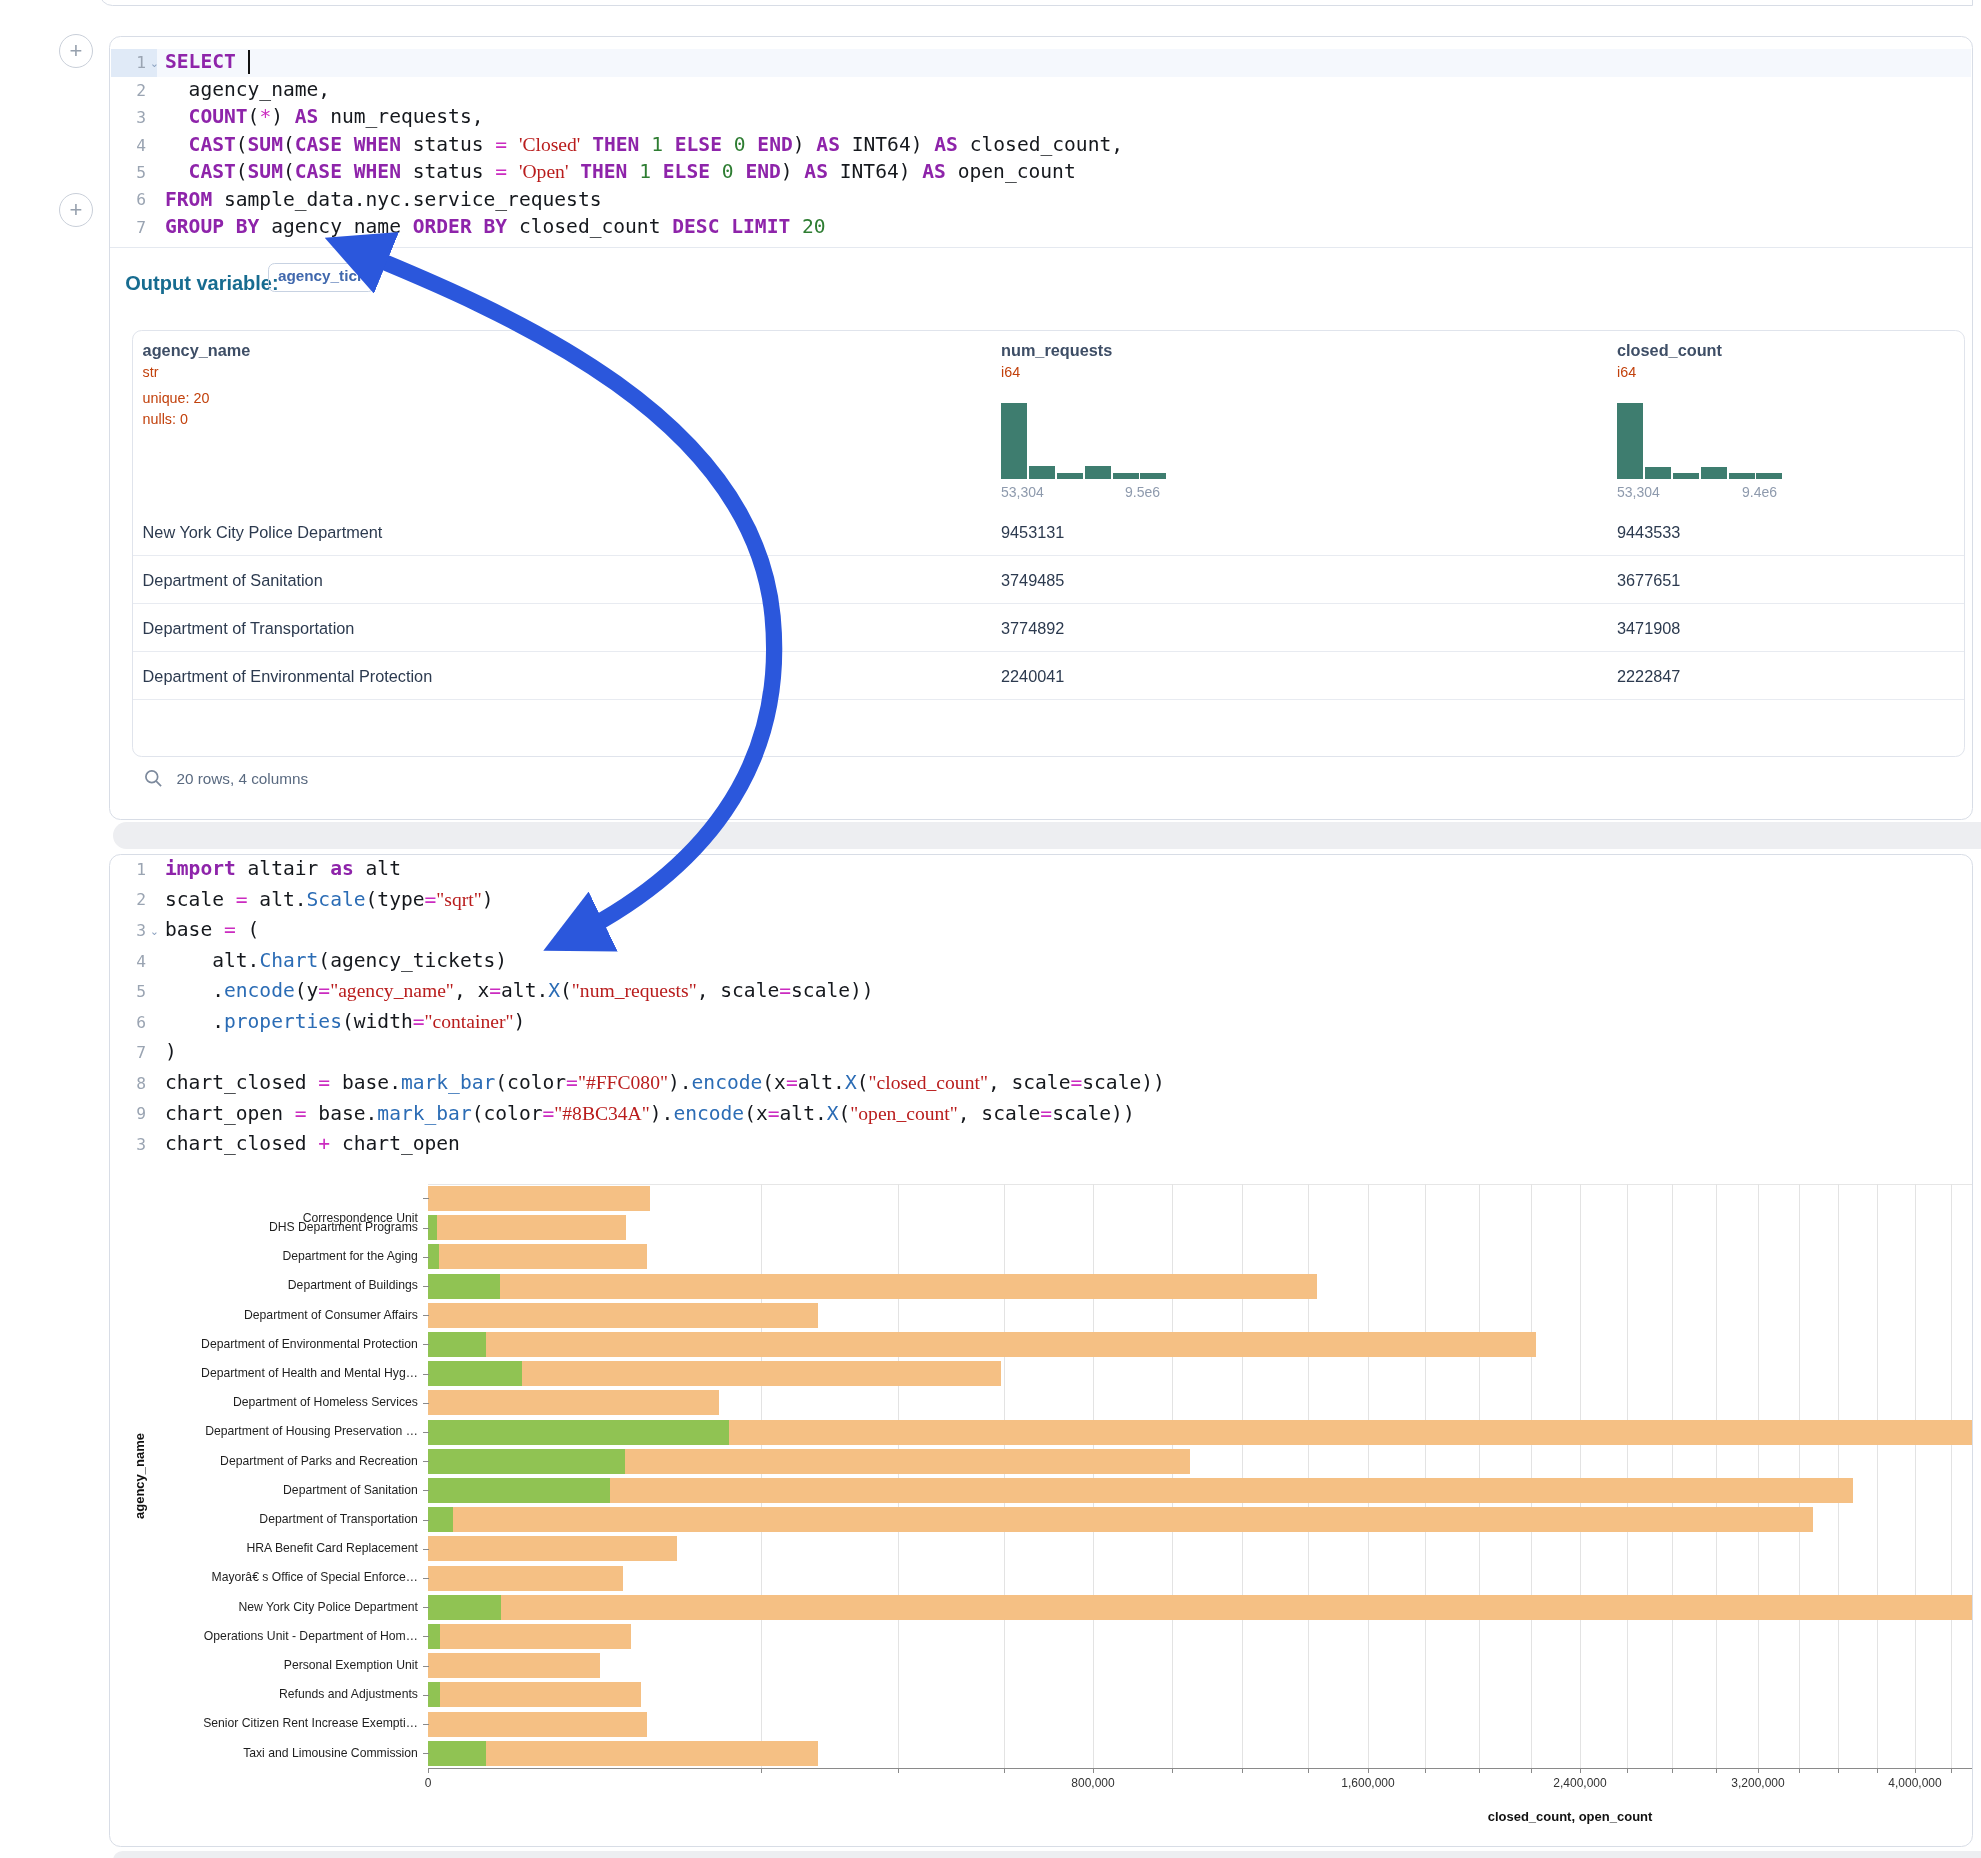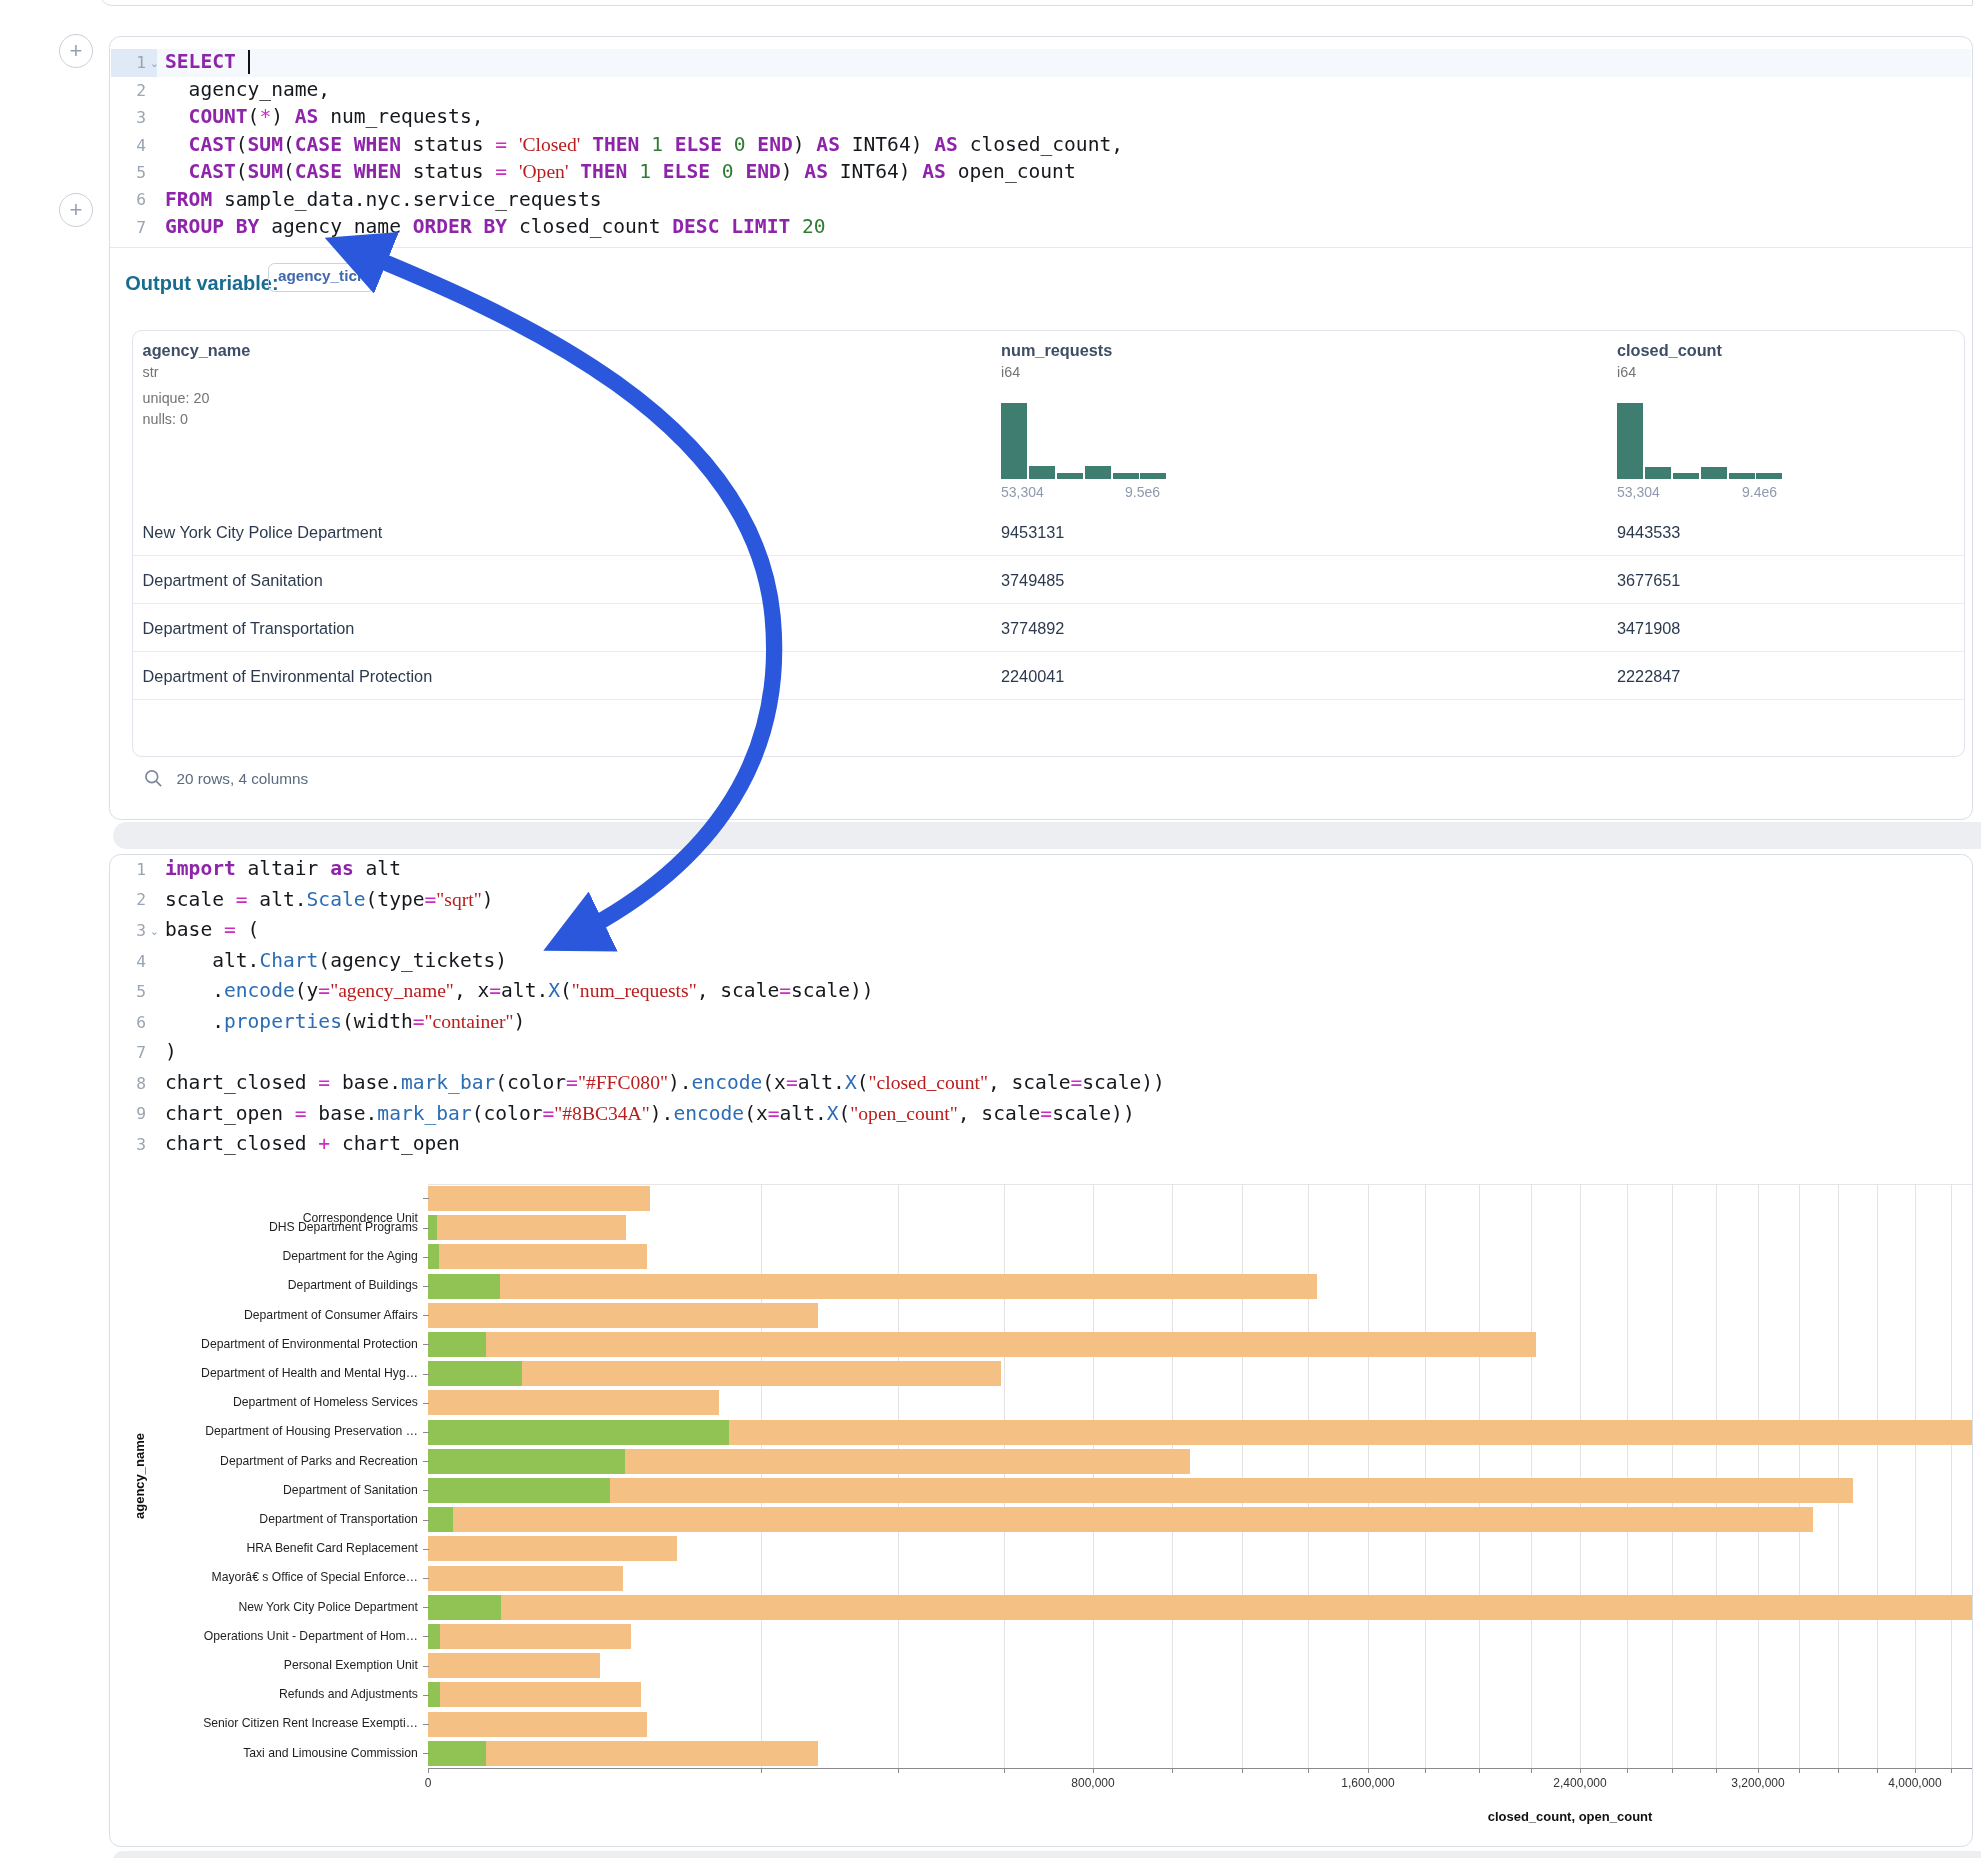--- a/index.html
+++ b/index.html
@@ -20,21 +20,21 @@
   .tok-kw{color:#8e24aa;font-weight:bold;}
   .tok-op{color:#cb2bc0;}
   .tok-st{color:#b91c1c;font-family:Liberation Serif, serif;}
   .tok-nu{color:#2e7d32;}
   .tok-bl{color:#2b6cb5;}
   .tok-pl{color:#15181d;}
   .cursor{position:absolute;width:1.9px;height:24px;background:#111;}
   
   .tbox{position:absolute;border:1px solid #e0e4ec;border-radius:9.6px;background:#fff;}
   .th-name{position:absolute;font-size:16.3px;font-weight:bold;color:#3e4e66;}
-  .th-sub{position:absolute;font-size:14.3px;color:#737373;}
+  .th-sub{position:absolute;font-size:14.3px;color:#c2410c;}
   .hist{position:absolute;display:flex;align-items:flex-end;gap:1.9px;}
   .hist div{width:26px;background:#3e7d6f;}
   .hlab{position:absolute;font-size:14px;color:#8e9aad;}
   .trow{position:absolute;left:0;right:0;border-bottom:1px solid #e8ebf1;}
   .tcell{position:absolute;top:50%;transform:translateY(-50%);font-size:16.3px;color:#2c3a4f;white-space:nowrap;}
   .tfoot{position:absolute;font-size:15.3px;color:#5a6a80;}
   
   .grid{position:absolute;width:1px;background:#e3e3e3;}
   .bar{position:absolute;height:25px;}
   .ylab{position:absolute;font-size:12.2px;color:#1f1f1f;text-align:right;white-space:nowrap;}

